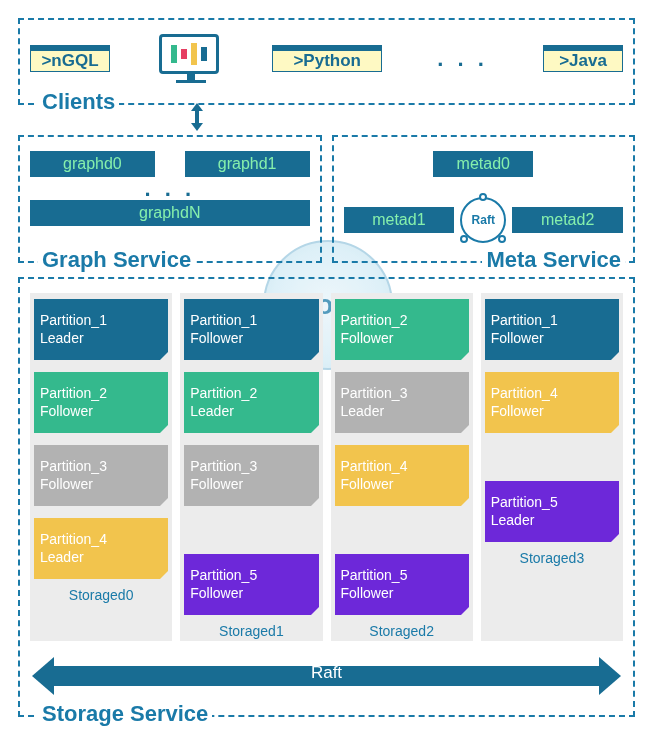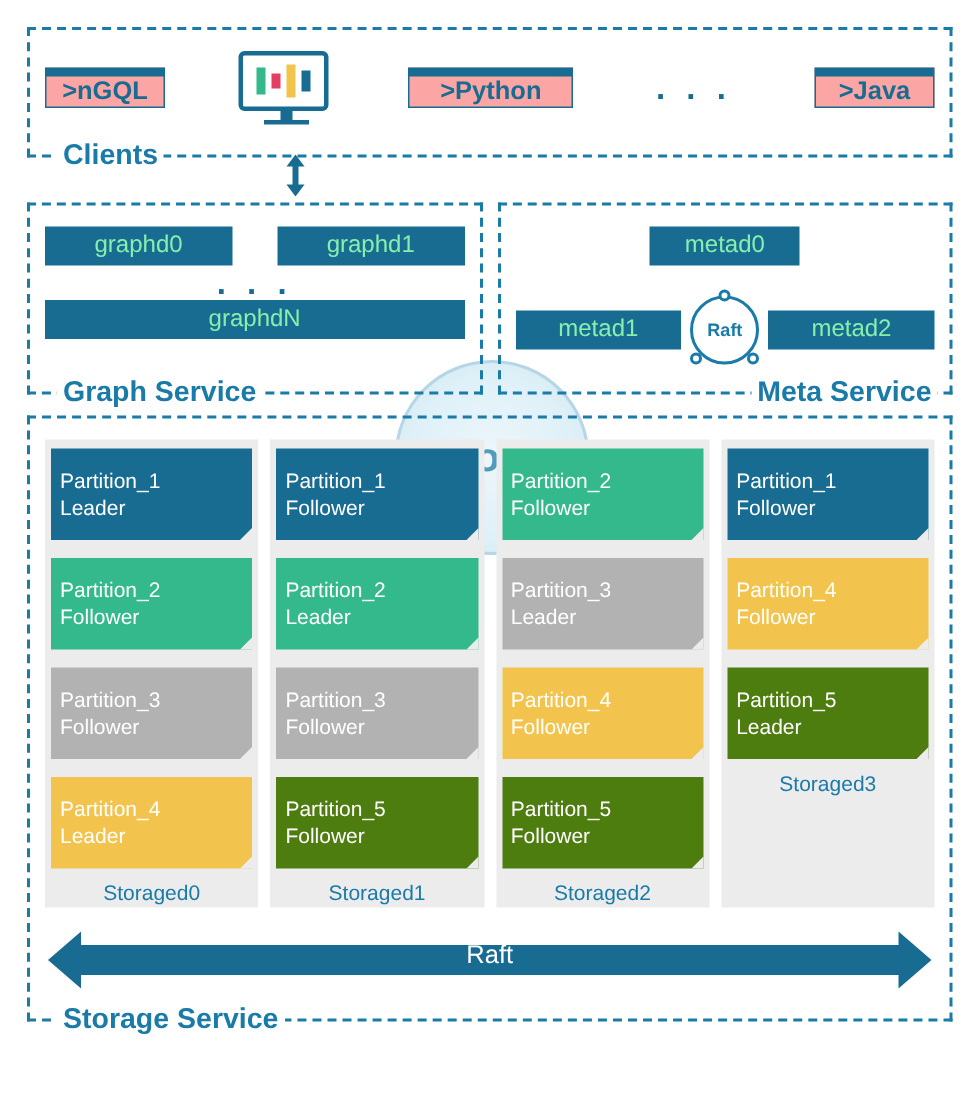--- a/index.html
+++ b/index.html
@@ -11,37 +11,37 @@
     width: 653px;
   }
   .panel {
     border: 2px dashed #1a7aa8;
     position: relative;
     padding: 10px;
   }
   .panel-label {
     position: absolute;
     font-weight: 700;
-    font-size: 19px;
+    font-size: 22px;
     color: #1a7aa8;
     background: #fff;
     padding: 0 4px;
   }
   .row { display: flex; }
   .box {
     background: #186c92;
     color: #86efac;
     font-size: 16px;
     padding: 4px 12px;
     text-align: center;
     min-width: 80px;
   }
   .box.client {
     border-top: 6px solid #186c92;
-    background: #fca5a5;
+    background: #fef9c3;
     color: #186c92;
     font-weight: 700;
     font-size: 17px;
     padding: 0 10px;
     border-left: 1px solid #186c92;
     border-right: 1px solid #186c92;
     border-bottom: 1px solid #186c92;
   }
   .dots {
     color: #186c92;
@@ -80,21 +80,21 @@
     right: 0;
     bottom: 0;
     width: 0; height: 0;
     border-left: 8px solid transparent;
     border-bottom: 8px solid #ececec;
   }
   .c-blue   { background: #186c92; }
   .c-green  { background: #34b98d; }
   .c-grey   { background: #b2b2b2; }
   .c-yellow { background: #f2c44d; }
-  .c-pink   { background: #4d7c0f; }
+  .c-pink   { background: #6d28d9; margin-top: 36px; }
   .storaged-label {
     color: #1a7aa8;
     text-align: center;
     font-size: 14px;
     margin-top: -4px;
   }
   .raft-arrow {
     position: relative;
     height: 38px;
     margin: 16px 2px 0 2px;

